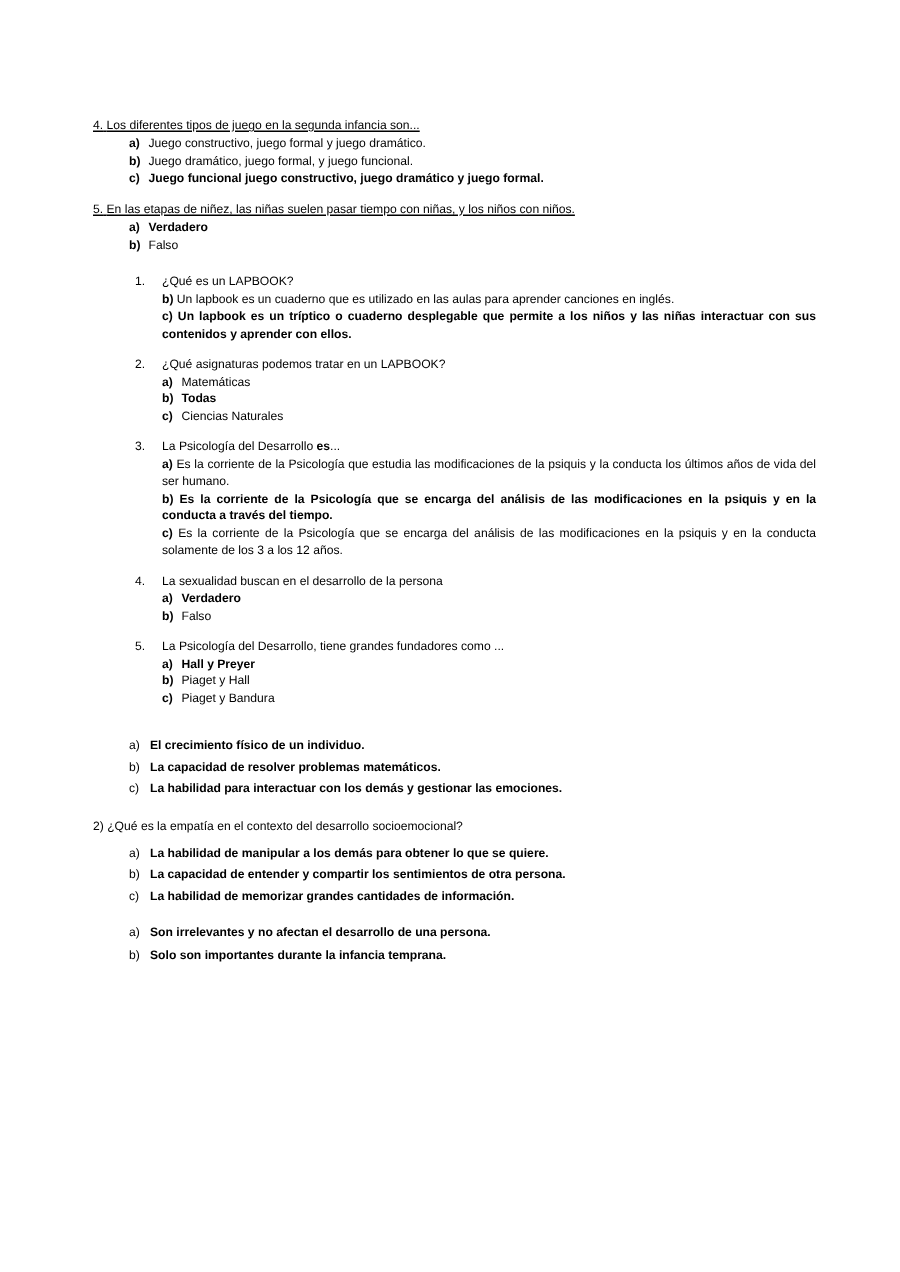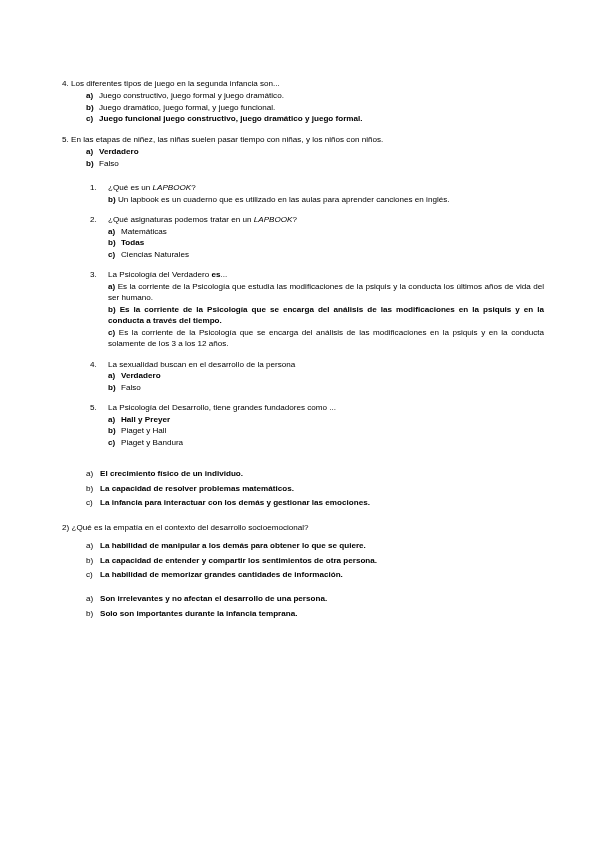--- a/index.html
+++ b/index.html
@@ -24,20 +24,21 @@
   .doc {
     font-size: 8.1px;
     line-height: 1.42;
   }
 
   
   .blockA { margin-bottom: 2px; }
   .blockA .q {
     font-size: 8.1px;
     margin: 0 0 1px 0;
+    text-decoration: underline;
   }
   .blockA .opts {
     margin: 0;
     padding: 0 0 0 24px;
   }
   .blockA .opt {
     font-size: 8.1px;
     margin: 0;
     padding: 0 0 0 0;
     text-indent: 0;
@@ -92,21 +93,21 @@
     display: flex;
     margin-bottom: 3px;
   }
   .blockC .lbl {
     width: 14px;
     flex: 0 0 14px;
   }
   .blockC .txt { flex: 1 1 auto; font-weight: bold; }
 
   .b { font-weight: bold; }
-  .i { font-style: italic; }
+  .i { }
 </style>
 </head>
 <body>
 
 <div class="page">
   <div class="doc">
 
     <div class="blockA">
 
       <div>
@@ -157,20 +158,24 @@
       <div class="item">
         <div class="qline">
           <span class="num">1.</span>
           <span class="qtext"><span>¿Qué es un </span><span class="i">LAPBOOK</span><span>?</span></span>
         </div>
         <div class="opts">
           <div class="opt">
             <span class="lbl">b)</span>
             <span>Un lapbook es un cuaderno que es utilizado en las aulas para aprender canciones en inglés.</span>
           </div>
+          <div class="opt">
+            <span class="lbl">c)</span>
+            <span class="b">Un lapbook es un tríptico o cuaderno desplegable que permite a los niños y las niñas interactuar con sus contenidos y aprender con ellos.</span>
+          </div>
         </div>
       </div>
 
       <div class="item">
         <div class="qline">
           <span class="num">2.</span>
           <span class="qtext"><span>¿Qué asignaturas podemos tratar en un </span><span class="i">LAPBOOK</span><span>?</span></span>
         </div>
         <div class="opts hang">
           <div class="opt">
@@ -184,21 +189,21 @@
           <div class="opt">
             <span class="lbl">c)</span>
             <span class="txt">Ciencias Naturales</span>
           </div>
         </div>
       </div>
 
       <div class="item">
         <div class="qline">
           <span class="num">3.</span>
-          <span class="qtext"><span>La Psicología del Verdadero </span><span class="b">es</span><span>...</span></span>
+          <span class="qtext"><span>La Psicología del Desarrollo </span><span class="b">es</span><span>...</span></span>
         </div>
         <div class="opts">
           <div class="opt">
             <span class="lbl">a)</span>
             <span>Es la corriente de la Psicología que estudia las modificaciones de la psiquis y la conducta los últimos años de vida del ser humano.</span>
           </div>
           <div class="opt">
             <span class="lbl">b)</span>
             <span class="b">Es la corriente de la Psicología que se encarga del análisis de las modificaciones en la psiquis y en la conducta a través del tiempo.</span>
           </div>
@@ -257,21 +262,21 @@
           <div class="opt">
             <span class="lbl">a)</span>
             <span class="txt">El crecimiento físico de un individuo.</span>
           </div>
           <div class="opt">
             <span class="lbl">b)</span>
             <span class="txt">La capacidad de resolver problemas matemáticos.</span>
           </div>
           <div class="opt">
             <span class="lbl">c)</span>
-            <span class="txt b">La infancia para interactuar con los demás y gestionar las emociones.</span>
+            <span class="txt b">La habilidad para interactuar con los demás y gestionar las emociones.</span>
           </div>
         </div>
       </div>
 
       <div class="gap-a"></div>
 
       <div class="item">
         <div class="qline">
           <span>2)</span>
           <span>¿Qué es la empatía en el contexto del desarrollo socioemocional?</span>

